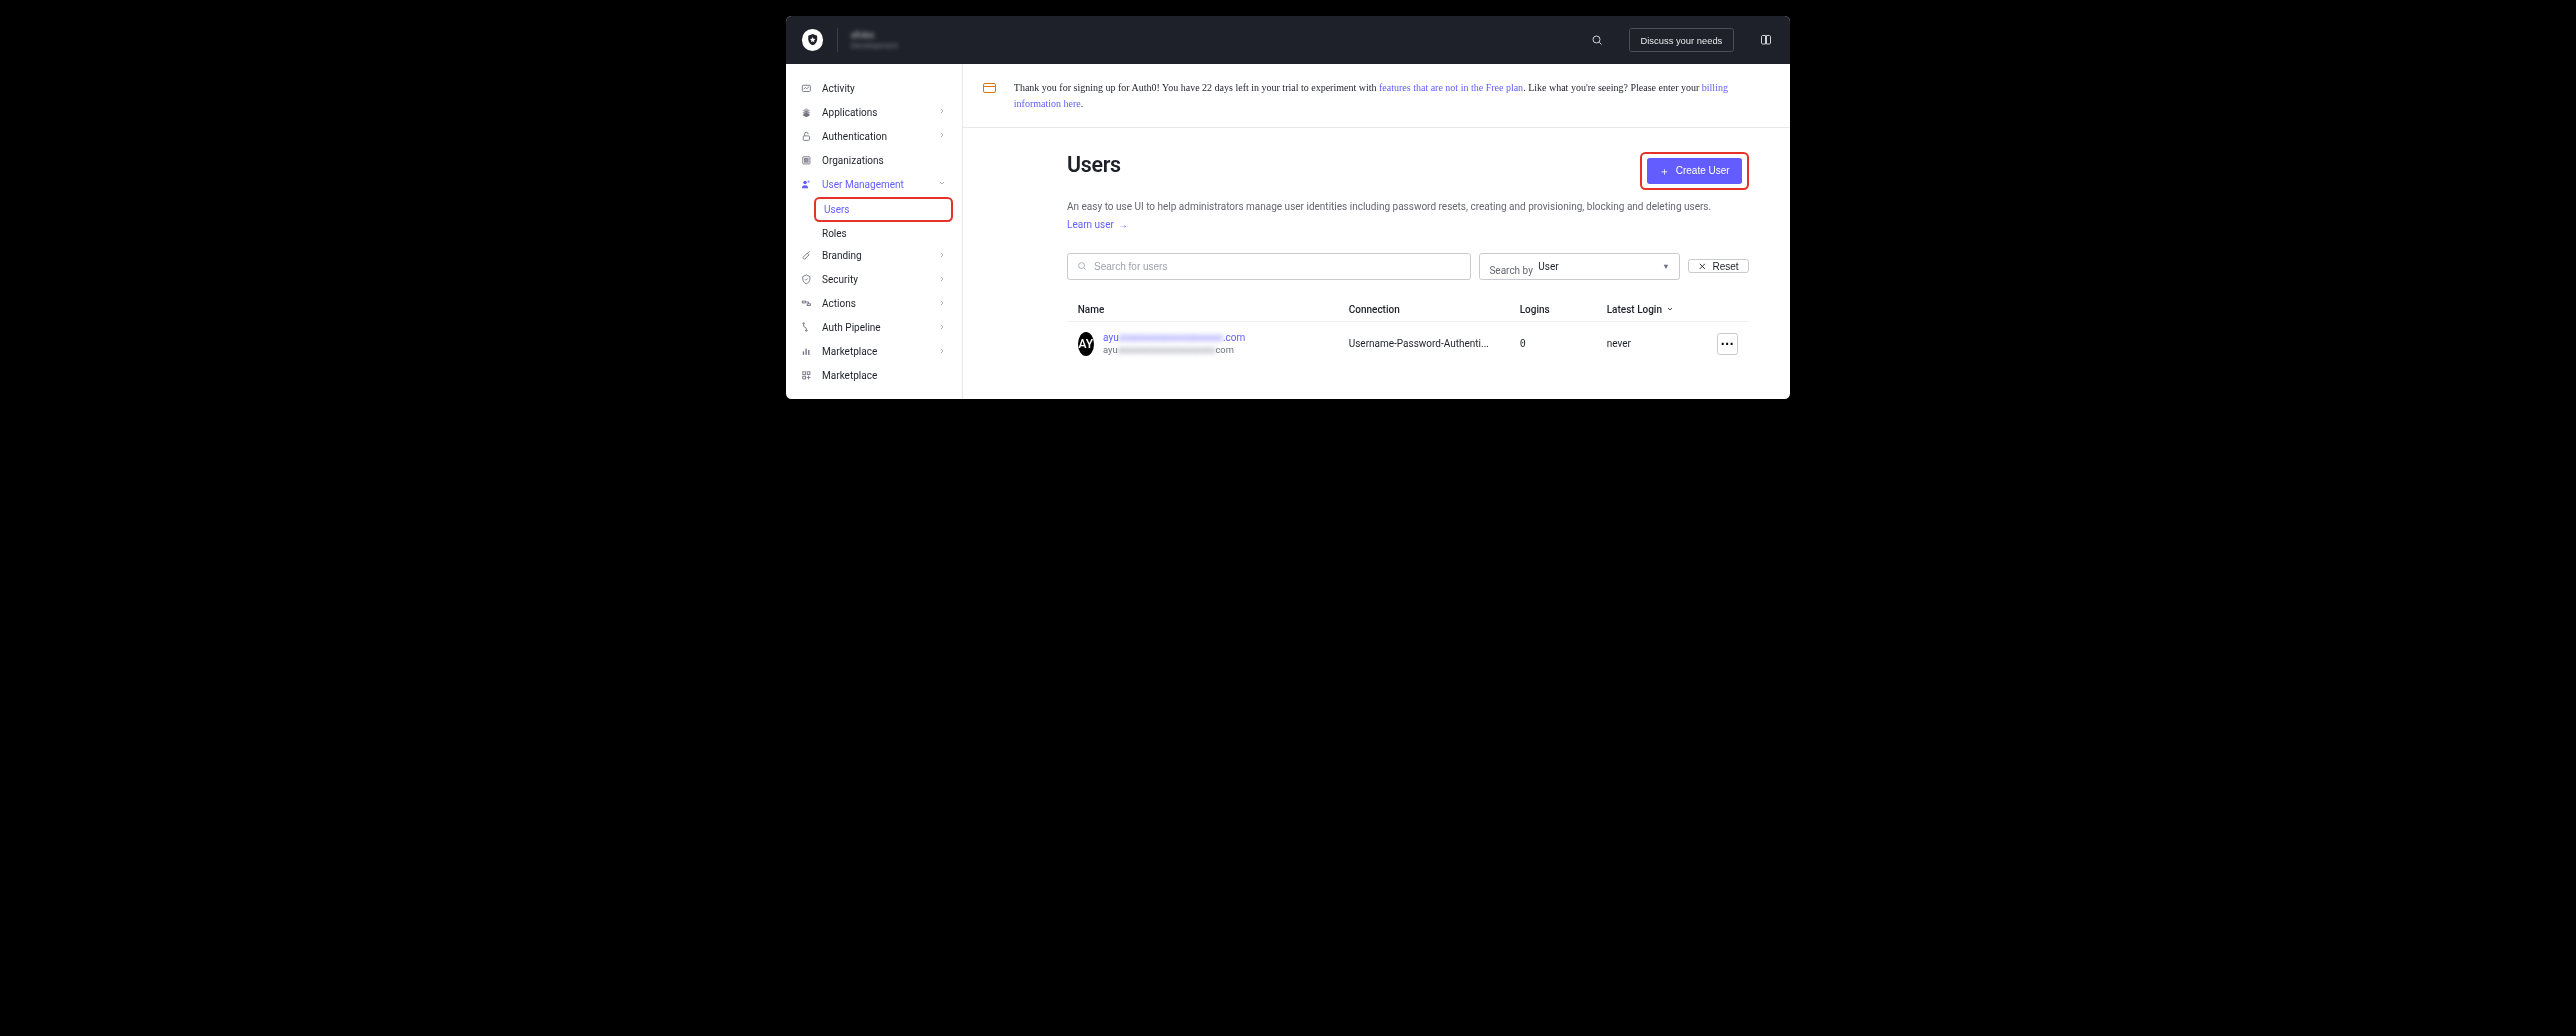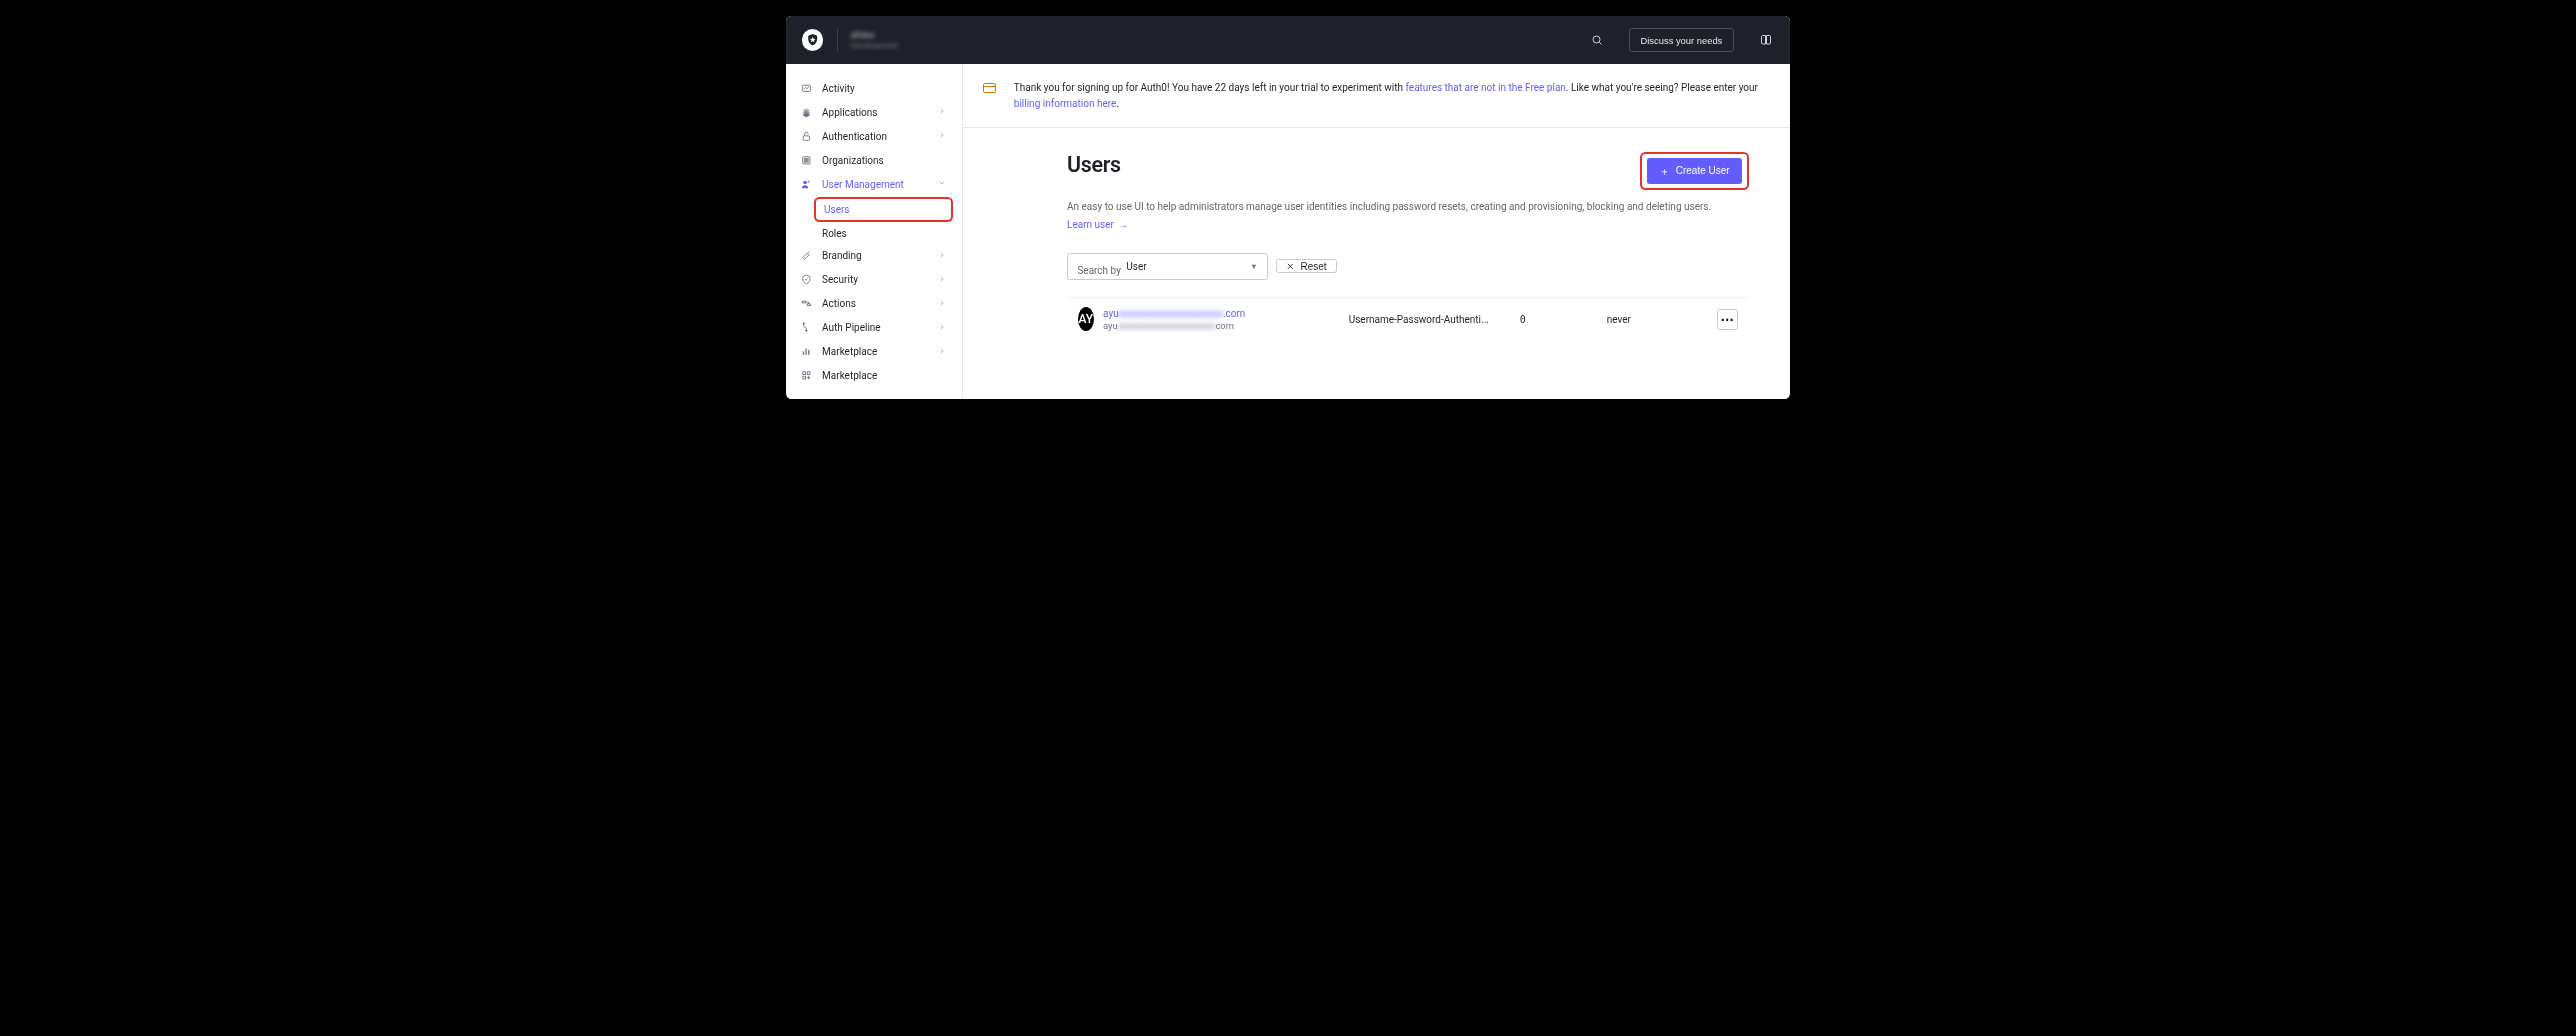--- a/index.html
+++ b/index.html
@@ -20,21 +20,21 @@
 .nav-item { display: flex; align-items: center; padding: 6px 14.7px; color: #1e212a; cursor: pointer; gap: 9.4px; position: relative; font-size: 10px; }
 .nav-item .nav-icon { width: 12px; height: 12px; display: flex; align-items: center; justify-content: center; color: #6e7180; flex-shrink: 0; }
 .nav-item .chevron { margin-left: auto; color: #9ea2ad; width: 9.4px; height: 9.4px; }
 .nav-item.active { color: #635dff; }
 .nav-item.active .nav-icon { color: #635dff; }
 .nav-sub { padding-left: 36px; padding-top: 4.7px; padding-bottom: 4.7px; font-size: 10px; color: #1e212a; cursor: pointer; }
 .nav-sub.active { color: #635dff; }
 .highlight-red { border: 2px solid #e6332a; border-radius: 5.4px; }
 .sub-highlight { margin: 1.3px 9.4px 1.3px 28px; padding-left: 8px; padding-right: 6.7px; }
 .main { flex: 1; }
-.banner { display: flex; gap: 17.4px; padding: 16px 27px 16px 20px; border-bottom: 0.7px solid #e8e8ec; align-items: flex-start; }
+.banner { display: flex; gap: 17.4px; padding: 16px 27px 16px 20px; border-bottom: 0.7px solid #e8e8ec; align-items: flex-start; font-family: Liberation Serif, serif; }
 .banner-icon { width: 13.4px; height: 10.7px; border: 1.3px solid #d97706; border-radius: 2px; margin-top: 2.7px; flex-shrink: 0; position: relative; }
 .banner-icon::after { content: ""; position: absolute; top: 2px; left: 0; right: 0; height: 1.3px; background: #d97706; }
 .banner-text { font-size: 10px; color: #1e212a; line-height: 1.55; }
 .banner-text a { color: #635dff; text-decoration: none; }
 .content { padding: 24px 27px 13.4px 27px; max-width: 736px; margin-left: 77px; }
 .page-header { display: flex; align-items: flex-start; justify-content: space-between; margin-bottom: 9.4px; }
 .page-title { font-size: 21.4px; font-weight: 600; letter-spacing: -0.3px; }
 .create-btn-wrap { padding: 4px 5.4px; }
 .create-btn { background: #635dff; color: #fff; border: none; padding: 7.4px 12px; border-radius: 2.7px; font-size: 10px; font-weight: 500; display: flex; align-items: center; gap: 6px; cursor: pointer; }
 .create-btn .plus { font-size: 10.7px; line-height: 1; }
@@ -296,35 +296,54 @@
           </div>
         </div>
 
         <p class="page-desc">An easy to use UI to help administrators manage user identities including password resets, creating and provisioning, blocking and deleting users.</p>
         <a href="#" class="learn-more">
           <span>Learn user</span>
           <span>→</span>
         </a>
 
         <div class="controls-row">
+          <div class="search-box">
+            <svg width="10" height="10" viewBox="0 0 24 24" fill="none" stroke="#9ea2ad" stroke-width="2">
+                <circle cx="11" cy="11" r="7"></circle>
+                <line x1="21" y1="21" x2="16.5" y2="16.5"></line>
+              </svg>
+            <input type="text" placeholder="Search for users" style="">
+          </div>
           <div class="search-by">
             <span class="lbl">Search by</span>
             <span class="val">User</span>
             <span class="tri">▼</span>
           </div>
           <button class="reset-btn">
             <svg width="8.7" height="8.7" viewBox="0 0 24 24" fill="none" stroke="currentColor" stroke-width="2.5">
                 <line x1="5" y1="5" x2="19" y2="19"></line>
                 <line x1="19" y1="5" x2="5" y2="19"></line>
               </svg>
             <span>Reset</span>
           </button>
         </div>
 
         <div class="table">
+          <div class="thead">
+            <div class="col-name">Name</div>
+            <div class="col-conn">Connection</div>
+            <div class="col-logins">Logins</div>
+            <div class="col-latest">
+              <span>Latest Login</span>
+              <svg width="8" height="8" viewBox="0 0 24 24" fill="none" stroke="currentColor" stroke-width="2.5">
+                  <polyline points="6 9 12 15 18 9"></polyline>
+                </svg>
+            </div>
+            <div class="col-actions"></div>
+          </div>
 
           <div class="trow">
             <div class="col-name">
               <div class="user-cell">
                 <div class="avatar">AY</div>
                 <div class="user-lines">
                   <a href="#" class="user-email-link">
                     <span>ayu</span><span class="blur-part">xxxxxxxxxxxxxxxxxxxxx</span><span>.com</span>
                   </a>
                   <span class="user-sub">

